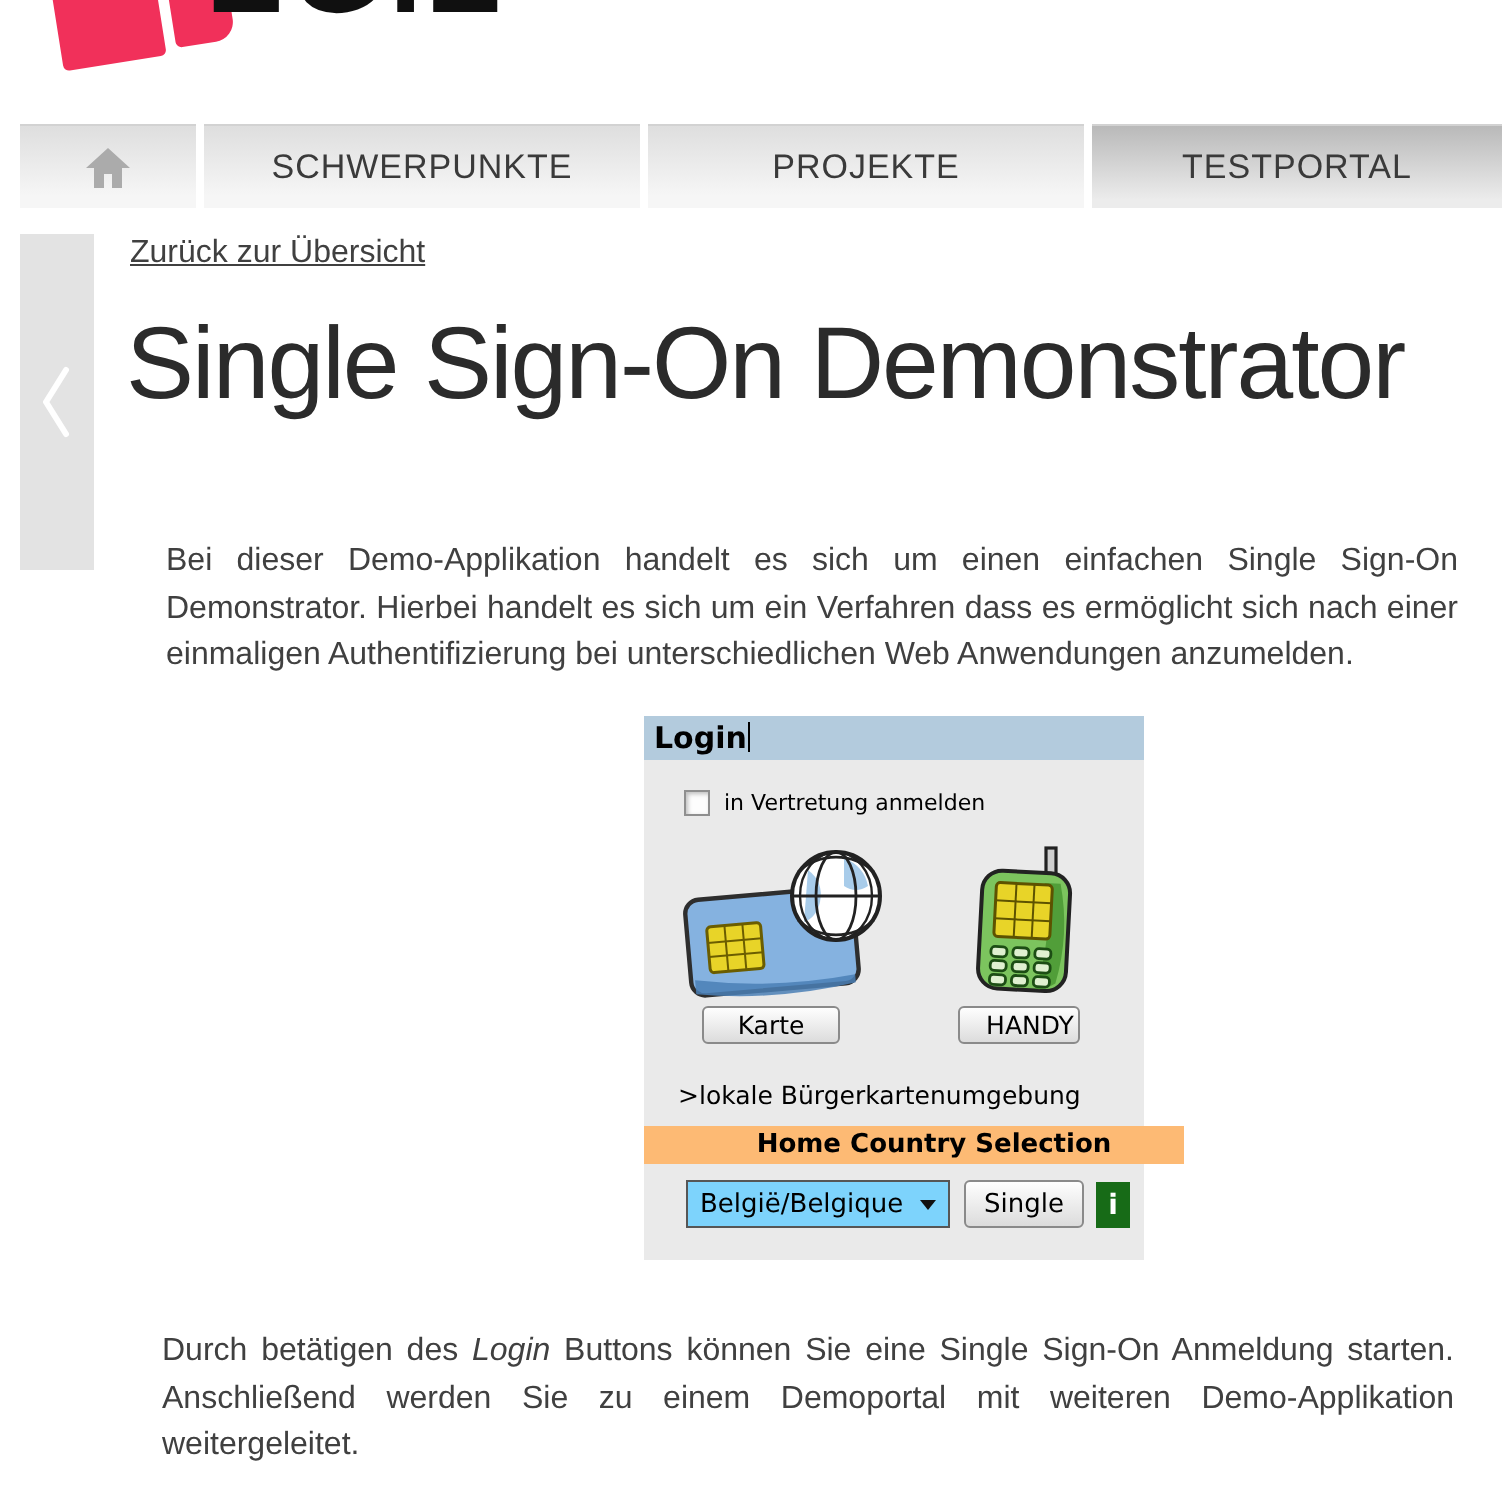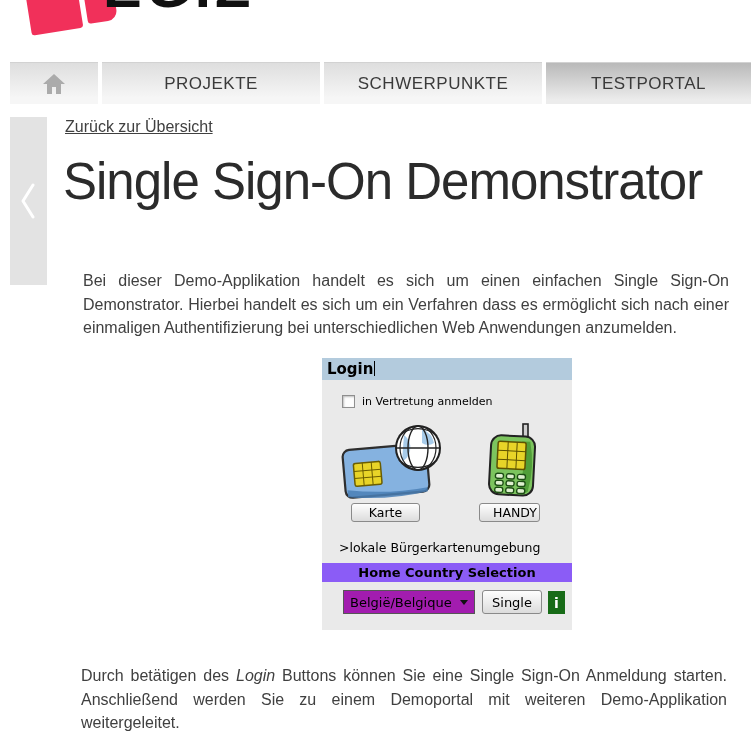--- a/index.html
+++ b/index.html
@@ -52,23 +52,23 @@
   #phone-icon{position:absolute;left:163px;top:63px;}
   .w-btn{
     position:absolute;height:19px;border:1px solid #8a8a8a;border-radius:3px;
     background:linear-gradient(180deg,#fefefe,#dcdcdc);
     font-family:"DejaVu Sans",sans-serif;font-size:12.5px;color:#000;
     display:flex;align-items:center;justify-content:center;cursor:pointer;box-sizing:border-box;
   }
   #karte-button{left:29px;top:145px;width:69px;}
   #handy-button{left:157px;top:145px;width:61px;padding-left:11px;}
   #local-env-link{position:absolute;left:17px;top:182px;font-size:12.5px;cursor:pointer;}
-  #hcs-header{position:absolute;left:0;top:205px;width:250px;height:19px;background:#8b5cf6;font-size:13px;font-weight:700;text-align:center;line-height:19px;}
+  #hcs-header{position:absolute;left:0;top:205px;width:250px;height:19px;background:#fdba74;font-size:13px;font-weight:700;text-align:center;line-height:19px;padding-left:20px;}
   #country-select{
-    position:absolute;left:21px;top:232px;width:132px;height:24px;background:#a21caf;border:1px solid #565656;
+    position:absolute;left:21px;top:232px;width:132px;height:24px;background:#7dd3fc;border:1px solid #565656;
     display:flex;align-items:center;justify-content:space-between;padding:0 6px;box-sizing:border-box;
     font-size:13px;cursor:pointer;
   }
   #select-caret{width:0;height:0;border-left:4px solid transparent;border-right:4px solid transparent;border-top:5px solid #111;}
   #proceed-button{left:160px;top:232px;width:60px;height:24px;font-size:13px;}
   #info-badge{
     position:absolute;left:226px;top:233px;width:17px;height:23px;background:#176b17;color:#fff;
     font-size:14px;font-weight:700;display:flex;align-items:center;justify-content:center;cursor:pointer;
   }
 </style>
@@ -80,25 +80,25 @@
   <div class="logo-shape" id="logo-shape-small"></div>
   <div id="logo-text">EGIZ</div>
 </div>
 
 <div class="abs" id="nav">
   <div class="nav-tab" id="tab-home">
     <svg width="24" height="22" viewBox="0 0 24 22">
       <path d="M12 1 L23 11 L19 11 L19 21 L14 21 L14 14 L10 14 L10 21 L5 21 L5 11 L1 11 Z" fill="#ababab"></path>
     </svg>
   </div>
+  <div class="nav-tab" id="tab-schwerpunkte">
+    <span>SCHWERPUNKTE</span>
+  </div>
   <div class="nav-tab" id="tab-projekte">
     <span>PROJEKTE</span>
-  </div>
-  <div class="nav-tab" id="tab-schwerpunkte">
-    <span>SCHWERPUNKTE</span>
   </div>
   <div class="nav-tab active" id="tab-testportal">
     <span>TESTPORTAL</span>
   </div>
 </div>
 
 <div class="abs" id="left-strip">
   <svg width="16" height="36" viewBox="0 0 16 36">
     <polyline points="13,2 3,18 13,34" fill="none" stroke="#ffffff" stroke-width="3" stroke-linecap="round" stroke-linejoin="round"></polyline>
   </svg>

